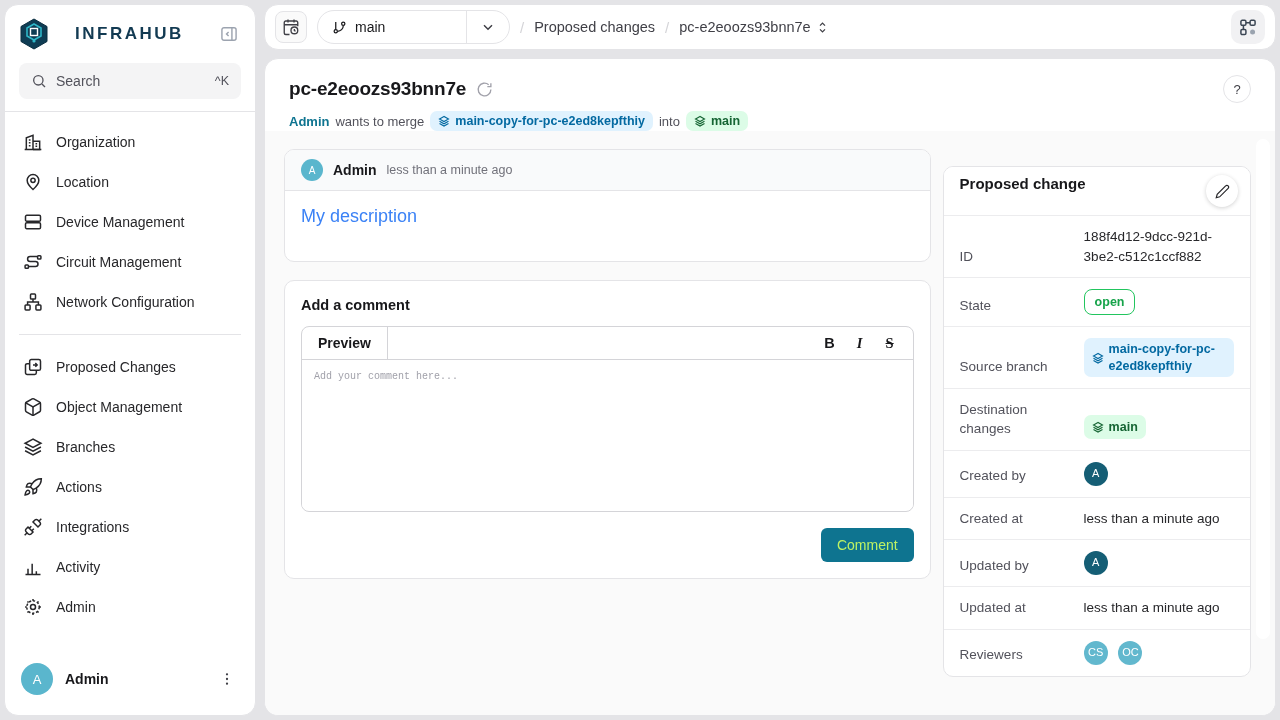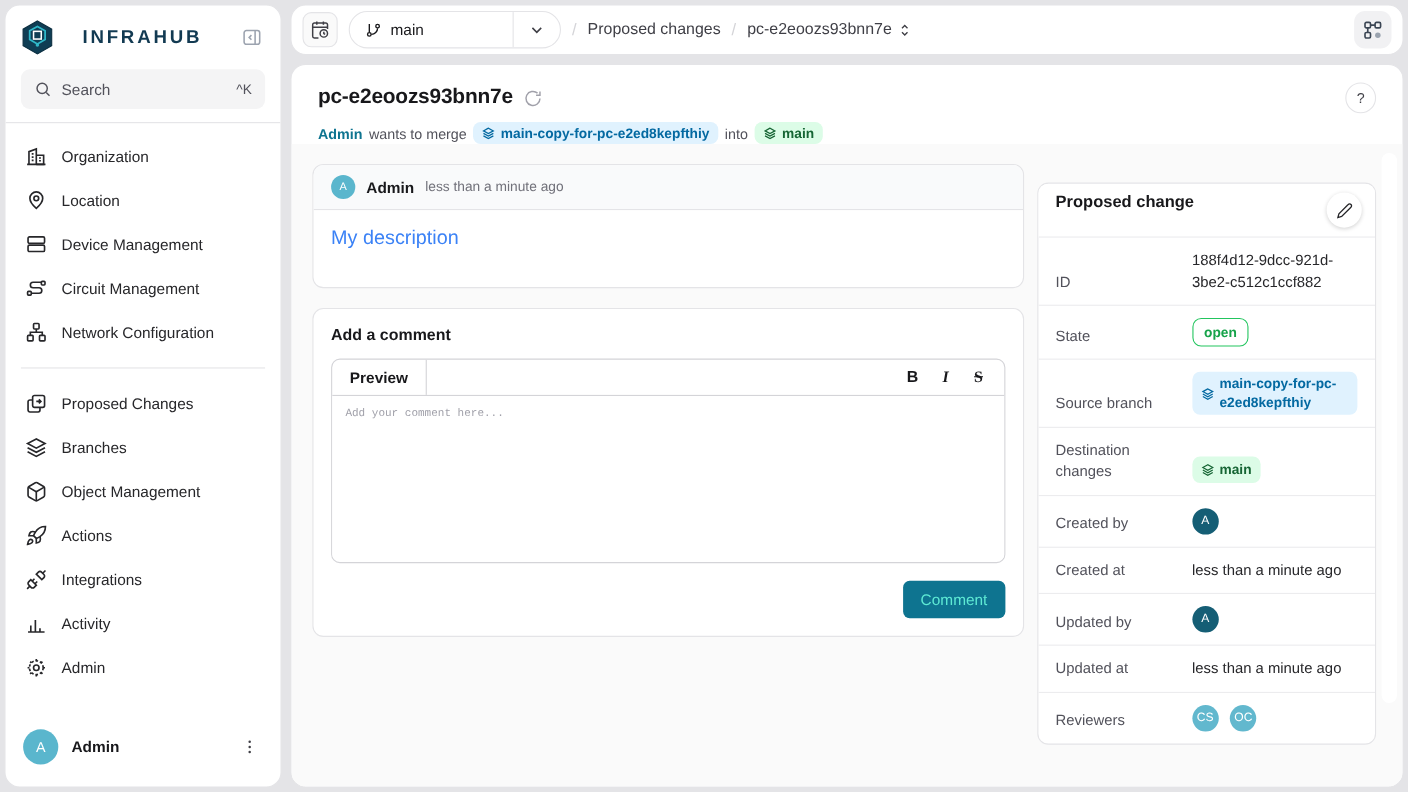--- a/index.html
+++ b/index.html
@@ -83,21 +83,21 @@
   .editor { border:1px solid #d4d4d8; border-radius:8px; overflow:hidden; }
   .editor-head { display:flex; align-items:stretch; border-bottom:1px solid #d4d4d8; height:33px; }
   .preview-tab { display:flex; align-items:center; padding:0 16px; font-weight:700; font-size:14px; border-right:1px solid #d4d4d8; cursor:pointer; }
   .fmt-group { margin-left:auto; display:flex; align-items:center; gap:4px; padding-right:10px; }
   .fmt-btn { background:none; border:none; font-size:14.5px; color:#18181b; cursor:pointer; width:26px; height:26px; font-family:"Liberation Serif", serif; }
   .fmt-btn b { font-family:"Liberation Sans", sans-serif; }
   .editor textarea { width:100%; height:148px; border:none; outline:none; resize:none; padding:11px 12px;
     font-family:"Liberation Mono", monospace; font-size:10px; color:#18181b; }
   .editor textarea::placeholder { color:#a1a1aa; }
   .btn-row { display:flex; justify-content:flex-end; margin-top:16px; }
-  .btn-primary { background:#0e7490; color:#5eead4; border:none; border-radius:6px; padding:9px 16px;
+  .btn-primary { background:#0e7490; color:#bef264; border:none; border-radius:6px; padding:9px 16px;
     font-size:14px; font-weight:400; cursor:pointer; }
 
   
   .details-card { width:310px; background:#fff; border:1px solid #e4e4e7; border-radius:10px;
     margin-top:17px; align-self:flex-start; overflow:hidden; }
   .details-head { display:flex; align-items:flex-start; justify-content:space-between; padding:8px 12px 8px 16px; border-bottom:1px solid #ececee; background:#fff; }
   .details-title { font-size:15px; font-weight:700; }
   .edit-btn { width:32px; height:32px; border-radius:50%; border:none; background:#fff;
     box-shadow:0 1px 4px rgba(0,0,0,0.18); display:flex; align-items:center; justify-content:center; color:#27272a; cursor:pointer; }
   .drow { display:flex; align-items:flex-end; gap:28px; padding:11px 16px; border-bottom:1px solid #ececee; min-height:41px; }
@@ -208,36 +208,36 @@
             <rect x="8" y="3" width="13" height="13" rx="2"></rect>
             <path d="M16 16v3a2 2 0 0 1-2 2H5a2 2 0 0 1-2-2V10a2 2 0 0 1 2-2h3"></path>
             <path d="M12 9.5h5M14.8 7.3l2.2 2.2-2.2 2.2"></path>
           </svg>
         </span>
       <span>Proposed Changes</span>
     </div>
     <div class="nav-item">
       <span class="ni">
           <svg width="20" height="20" viewBox="0 0 24 24" fill="none" stroke="currentColor" stroke-width="1.8">
+            <path d="M21 16V8a2 2 0 0 0-1-1.73l-7-4a2 2 0 0 0-2 0l-7 4A2 2 0 0 0 3 8v8a2 2 0 0 0 1 1.73l7 4a2 2 0 0 0 2 0l7-4A2 2 0 0 0 21 16z"></path>
+            <path d="M3.3 7 12 12l8.7-5"></path>
+            <path d="M12 22V12"></path>
+          </svg>
+        </span>
+      <span>Object Management</span>
+    </div>
+    <div class="nav-item">
+      <span class="ni">
+          <svg width="20" height="20" viewBox="0 0 24 24" fill="none" stroke="currentColor" stroke-width="1.8">
             <path d="M12 2.5 2.5 7.5 12 12.5l9.5-5z"></path>
             <path d="m2.5 12 9.5 5 9.5-5"></path>
             <path d="m2.5 16.5 9.5 5 9.5-5"></path>
           </svg>
         </span>
       <span>Branches</span>
-    </div>
-    <div class="nav-item">
-      <span class="ni">
-          <svg width="20" height="20" viewBox="0 0 24 24" fill="none" stroke="currentColor" stroke-width="1.8">
-            <path d="M21 16V8a2 2 0 0 0-1-1.73l-7-4a2 2 0 0 0-2 0l-7 4A2 2 0 0 0 3 8v8a2 2 0 0 0 1 1.73l7 4a2 2 0 0 0 2 0l7-4A2 2 0 0 0 21 16z"></path>
-            <path d="M3.3 7 12 12l8.7-5"></path>
-            <path d="M12 22V12"></path>
-          </svg>
-        </span>
-      <span>Object Management</span>
     </div>
     <div class="nav-item">
       <span class="ni">
           <svg width="20" height="20" viewBox="0 0 24 24" fill="none" stroke="currentColor" stroke-width="1.8">
             <path d="M4.5 16.5c-1.5 1.26-2 5-2 5s3.74-.5 5-2c.71-.84.7-2.13-.09-2.91a2.18 2.18 0 0 0-2.91-.09z"></path>
             <path d="m12 15-3-3a22 22 0 0 1 2-3.95A12.88 12.88 0 0 1 22 2c0 2.72-.78 7.5-6 11a22.35 22.35 0 0 1-4 2z"></path>
             <path d="M9 12H4s.55-3.03 2-4c1.62-1.08 5 0 5 0"></path>
             <path d="M12 15v5s3.03-.55 4-2c1.08-1.62 0-5 0-5"></path>
           </svg>
         </span>

